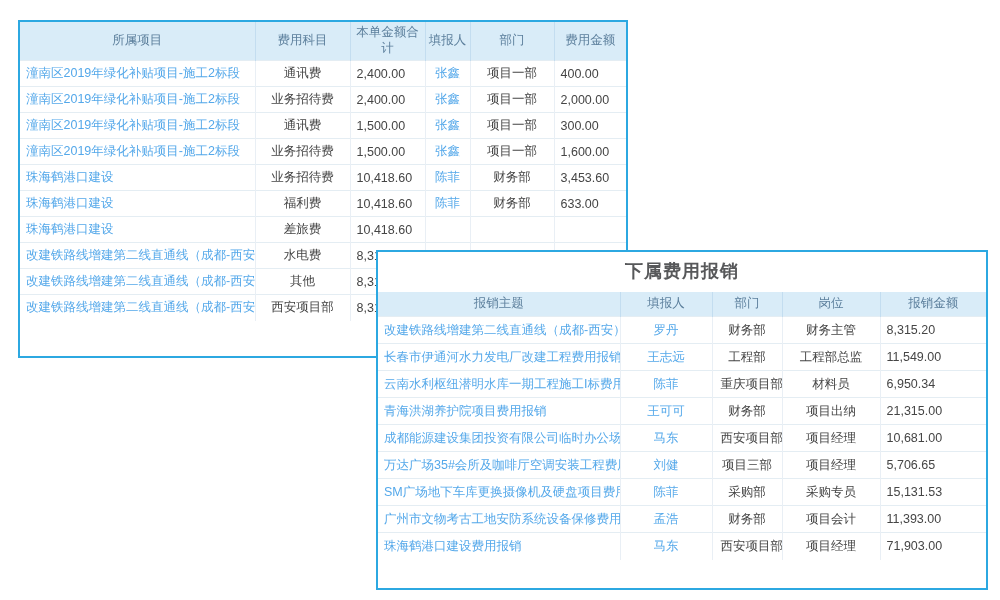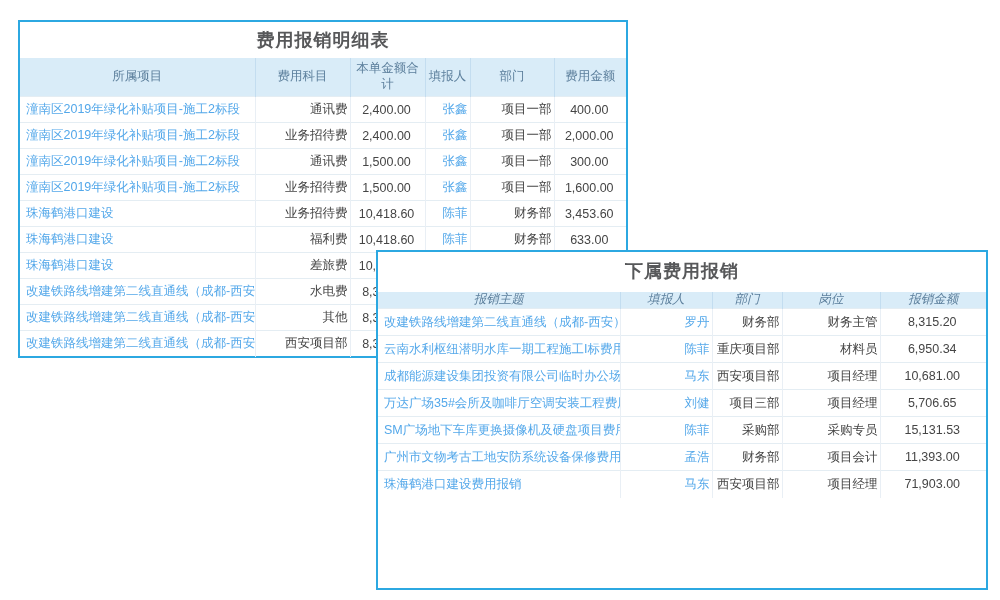--- a/index.html
+++ b/index.html
@@ -25,39 +25,38 @@
   #table-detail .card-title{height:36px;line-height:36px;}
   #table-sub .card-title{height:40px;line-height:38px;}
   table{border-collapse:collapse;table-layout:fixed;width:100%;}
   th{
     background:var(--header_bg);color:var(--header_text);font-weight:normal;
     font-size:12.5px;text-align:center;padding:0 3px;
     border-left:1px solid var(--header_line);line-height:1.25;
   }
   th:first-child{border-left:none;margin-left:25px;}
   #table-detail th{height:38px;}
-  #table-sub th{height:16px;font-style:italic;}
+  #table-sub th{height:24px;}
   td{
     font-size:12.5px;color:var(--text);white-space:nowrap;overflow:hidden;
     border-top:1px solid var(--row_line);border-left:1px solid var(--col_line);
     padding:0 6px;box-sizing:border-box;
   }
   td:first-child{border-left:none;}
   #table-detail td{height:26px;}
   #table-sub td{height:27px;}
   td.al-left{text-align:left;}
-  td.al-center{text-align:right;padding:0 2px;}
-  td.al-right{text-align:center;padding-right:8px;}
+  td.al-center{text-align:center;padding:0 8px;}
+  td.al-right{text-align:left;padding-right:8px;}
   td.link{color:var(--link);cursor:pointer;}
 </style>
 </head>
 <body>
 
 <div class="card" id="table-detail">
-  <div class="card-title">费用报销明细表</div>
   <table>
       <colgroup>
         <col style="width: 235px;">
         <col style="width: 95px;">
         <col style="width: 75px;">
         <col style="width: 45px;">
         <col style="width: 84px;">
         <col style="width: 72px;">
       </colgroup>
       <thead>
@@ -176,25 +175,39 @@
       </thead>
       <tbody>
         <tr>
           <td class="al-left link">改建铁路线增建第二线直通线（成都-西安）</td>
           <td class="al-center link">罗丹</td>
           <td class="al-center">财务部</td>
           <td class="al-center">财务主管</td>
           <td class="al-right">8,315.20</td>
         </tr>
         <tr>
+          <td class="al-left link">长春市伊通河水力发电厂改建工程费用报销</td>
+          <td class="al-center link">王志远</td>
+          <td class="al-center">工程部</td>
+          <td class="al-center">工程部总监</td>
+          <td class="al-right">11,549.00</td>
+        </tr>
+        <tr>
           <td class="al-left link">云南水利枢纽潜明水库一期工程施工I标费用报销</td>
           <td class="al-center link">陈菲</td>
           <td class="al-center">重庆项目部</td>
           <td class="al-center">材料员</td>
           <td class="al-right">6,950.34</td>
+        </tr>
+        <tr>
+          <td class="al-left link">青海洪湖养护院项目费用报销</td>
+          <td class="al-center link">王可可</td>
+          <td class="al-center">财务部</td>
+          <td class="al-center">项目出纳</td>
+          <td class="al-right">21,315.00</td>
         </tr>
         <tr>
           <td class="al-left link">成都能源建设集团投资有限公司临时办公场地费用报销</td>
           <td class="al-center link">马东</td>
           <td class="al-center">西安项目部</td>
           <td class="al-center">项目经理</td>
           <td class="al-right">10,681.00</td>
         </tr>
         <tr>
           <td class="al-left link">万达广场35#会所及咖啡厅空调安装工程费用报销</td>

